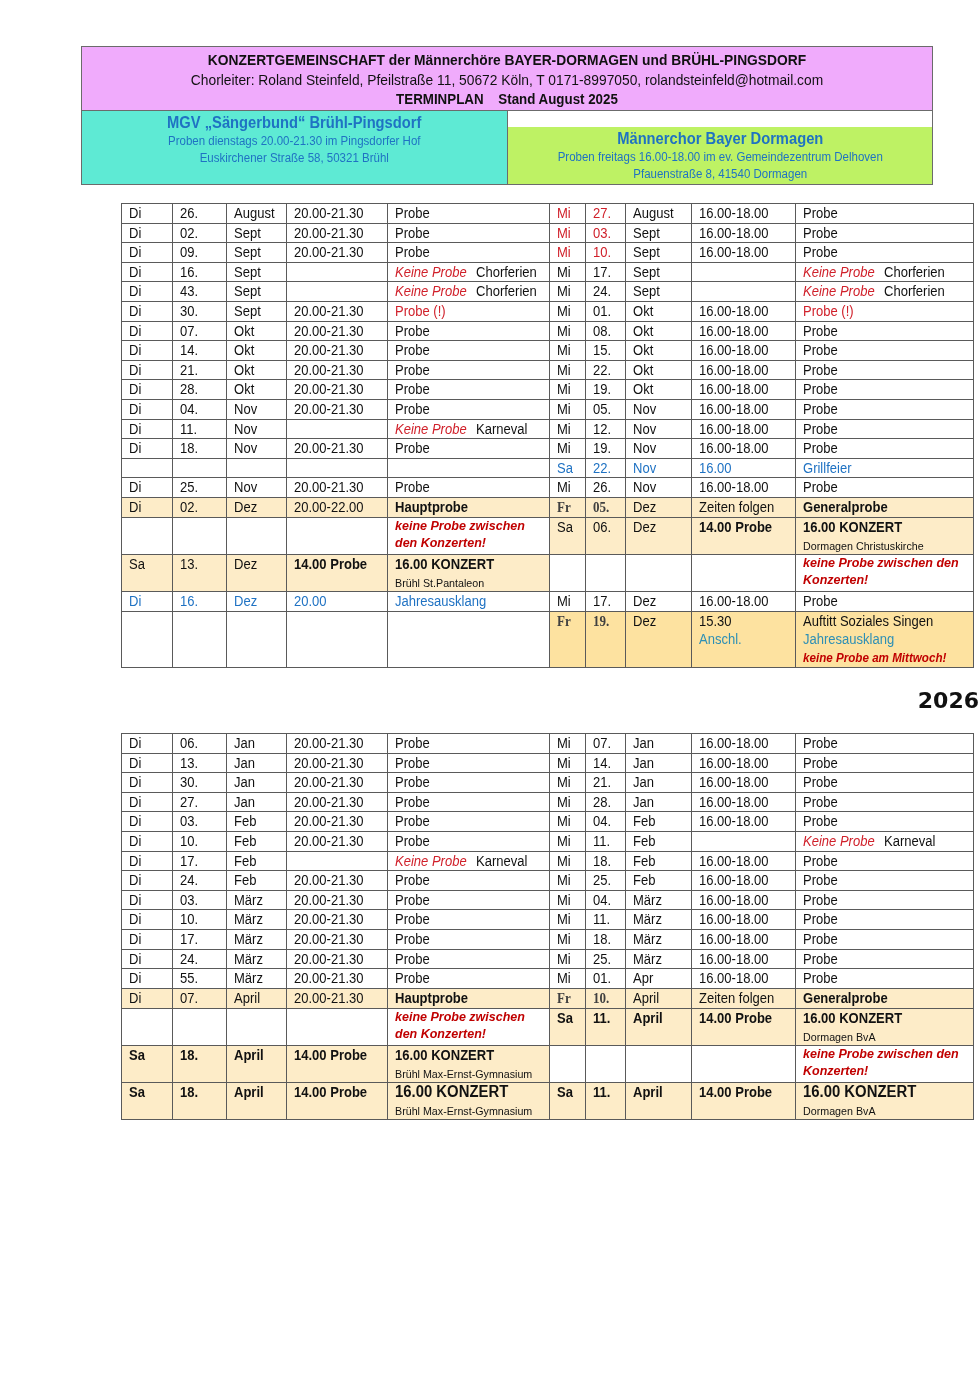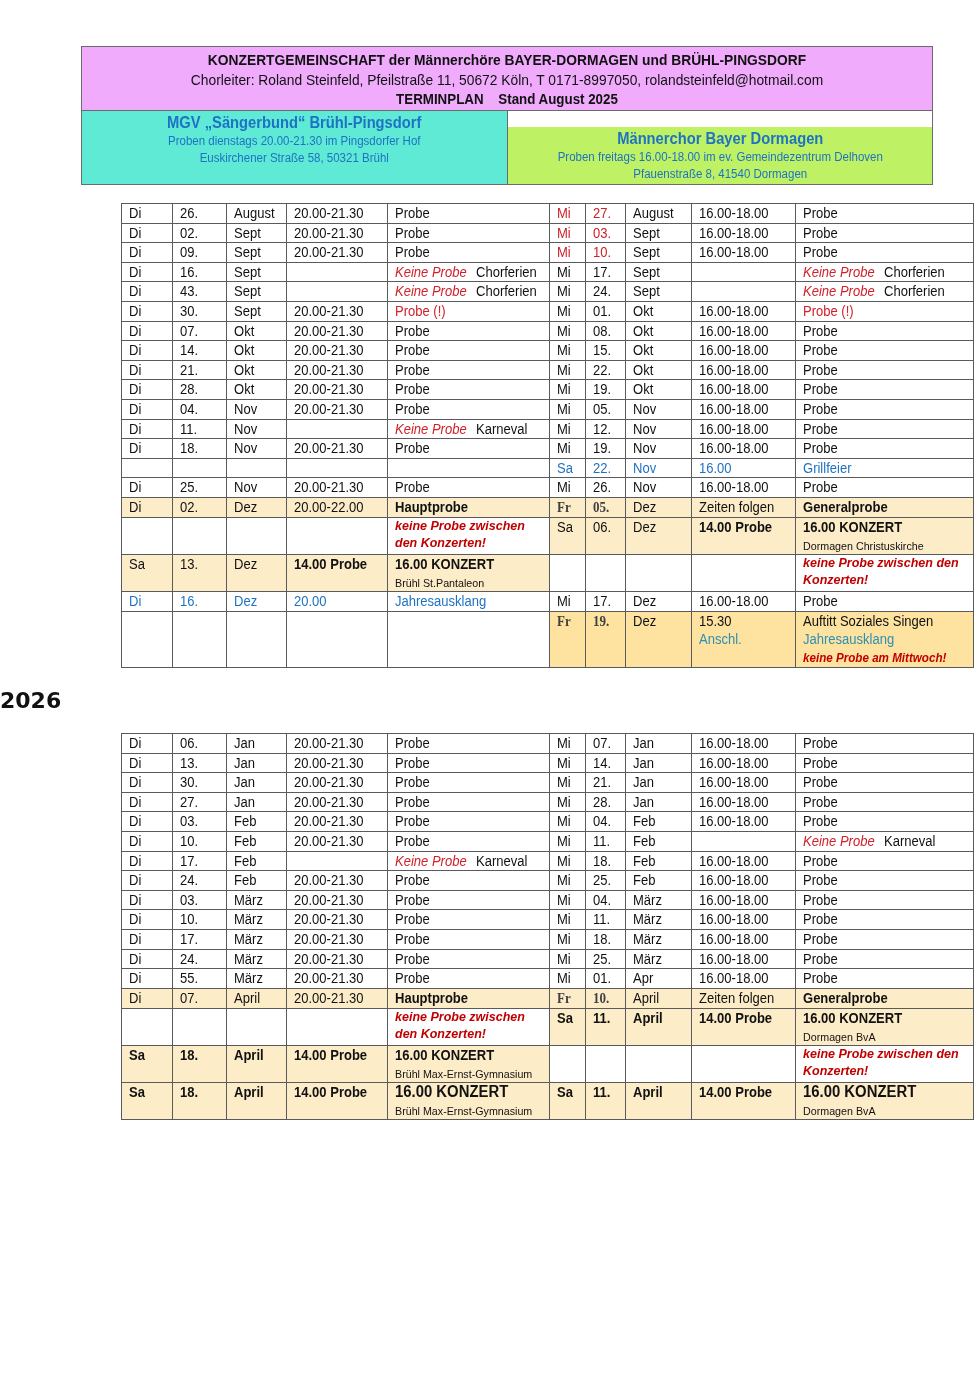--- a/index.html
+++ b/index.html
@@ -36,21 +36,21 @@
   .bold { font-weight: bold; }
   .it { font-style: italic; }
   .small { font-size: 11.5px; line-height: 14px; }
   .bigb { font-size: 16px; font-weight: bold; }
   .note { font-weight: bold; font-style: italic; color: #c00000; font-size: 12.5px; line-height: 17px; white-space: normal; }
   .beige { background: #fdecc8; }
   .amber { background: #fde2a0; }
   tr.tall td { height: 34px; }
   tr.tall3 td { height: 52px; }
 
-  .year { position: absolute; left: 0; width: 979px; top: 688px; text-align: left; font-weight: bold; font-size: 22px; font-family: "DejaVu Sans", sans-serif; }
+  .year { position: absolute; left: 0; width: 979px; top: 688px; text-align: right; font-weight: bold; font-size: 22px; font-family: "DejaVu Sans", sans-serif; }
 </style>
 </head>
 <body>
 
 <div class="page">
   <div class="hdr">
     <div class="hdr-top">
       <div class="l1">KONZERTGEMEINSCHAFT der Männerchöre BAYER-DORMAGEN und BRÜHL-PINGSDORF</div>
       <div class="l2">Chorleiter: Roland Steinfeld, Pfeilstraße 11, 50672 Köln, T 0171-8997050, rolandsteinfeld@hotmail.com</div>
       <div class="l3">

